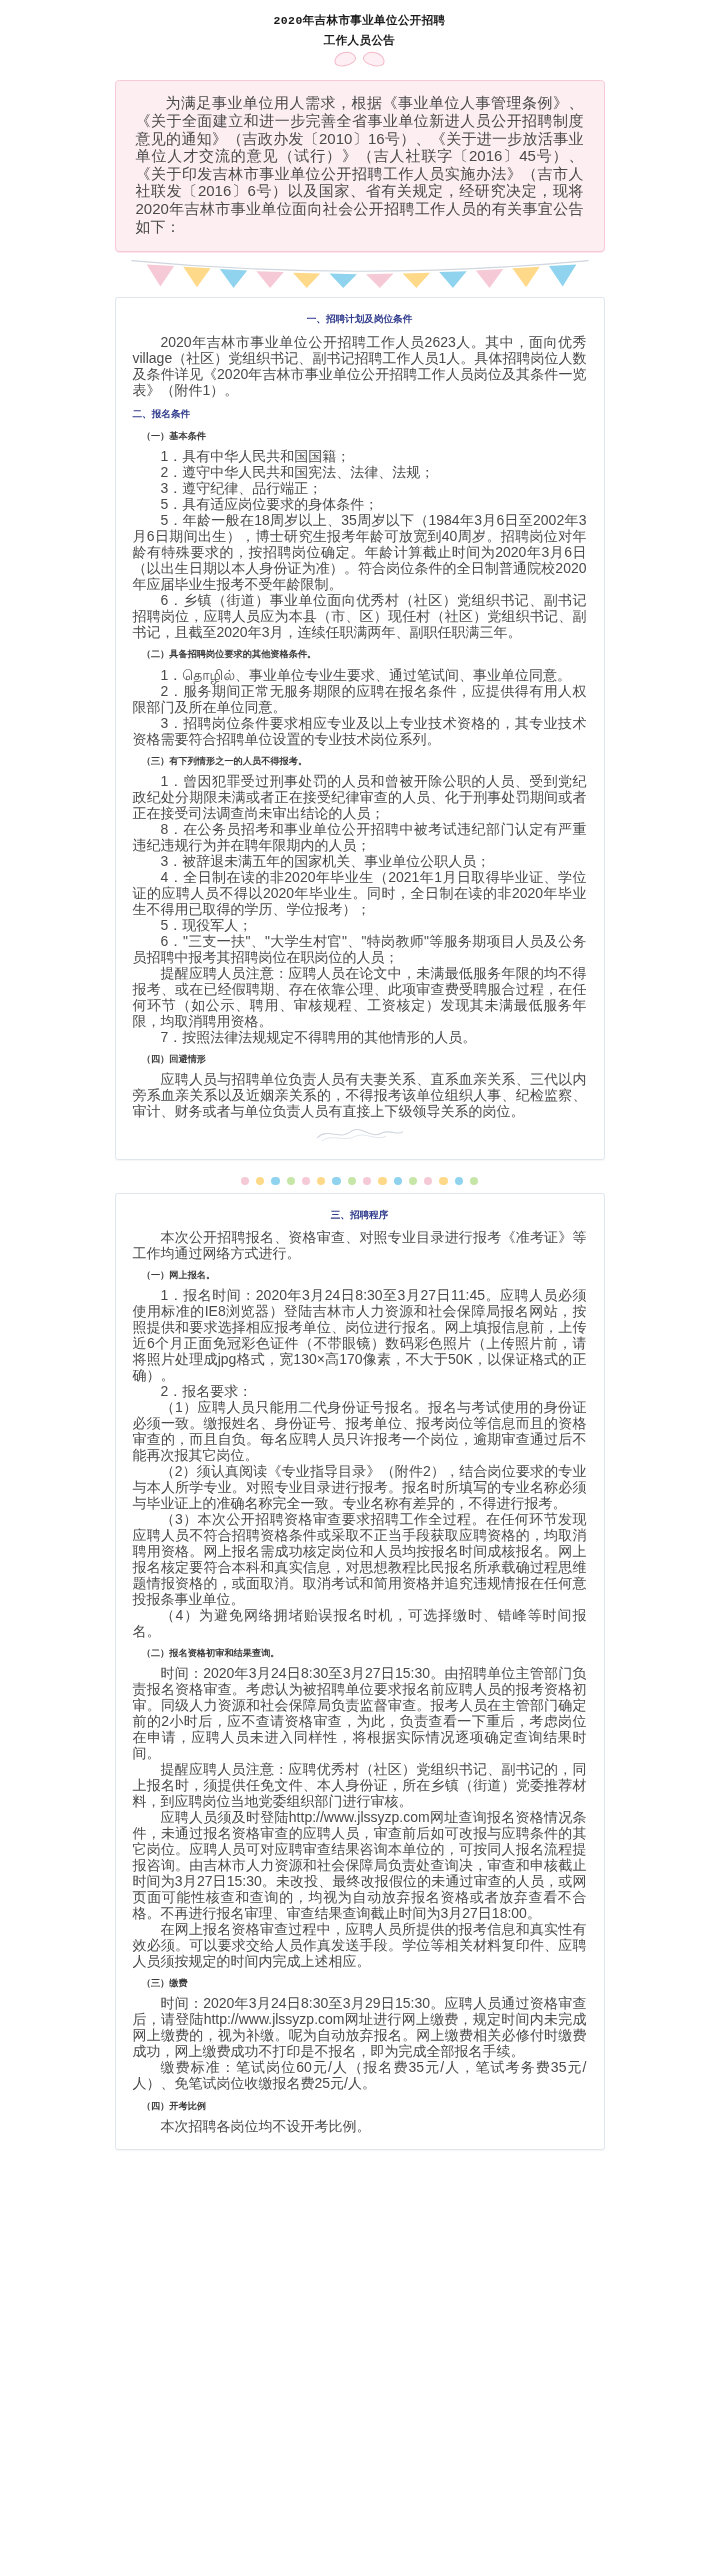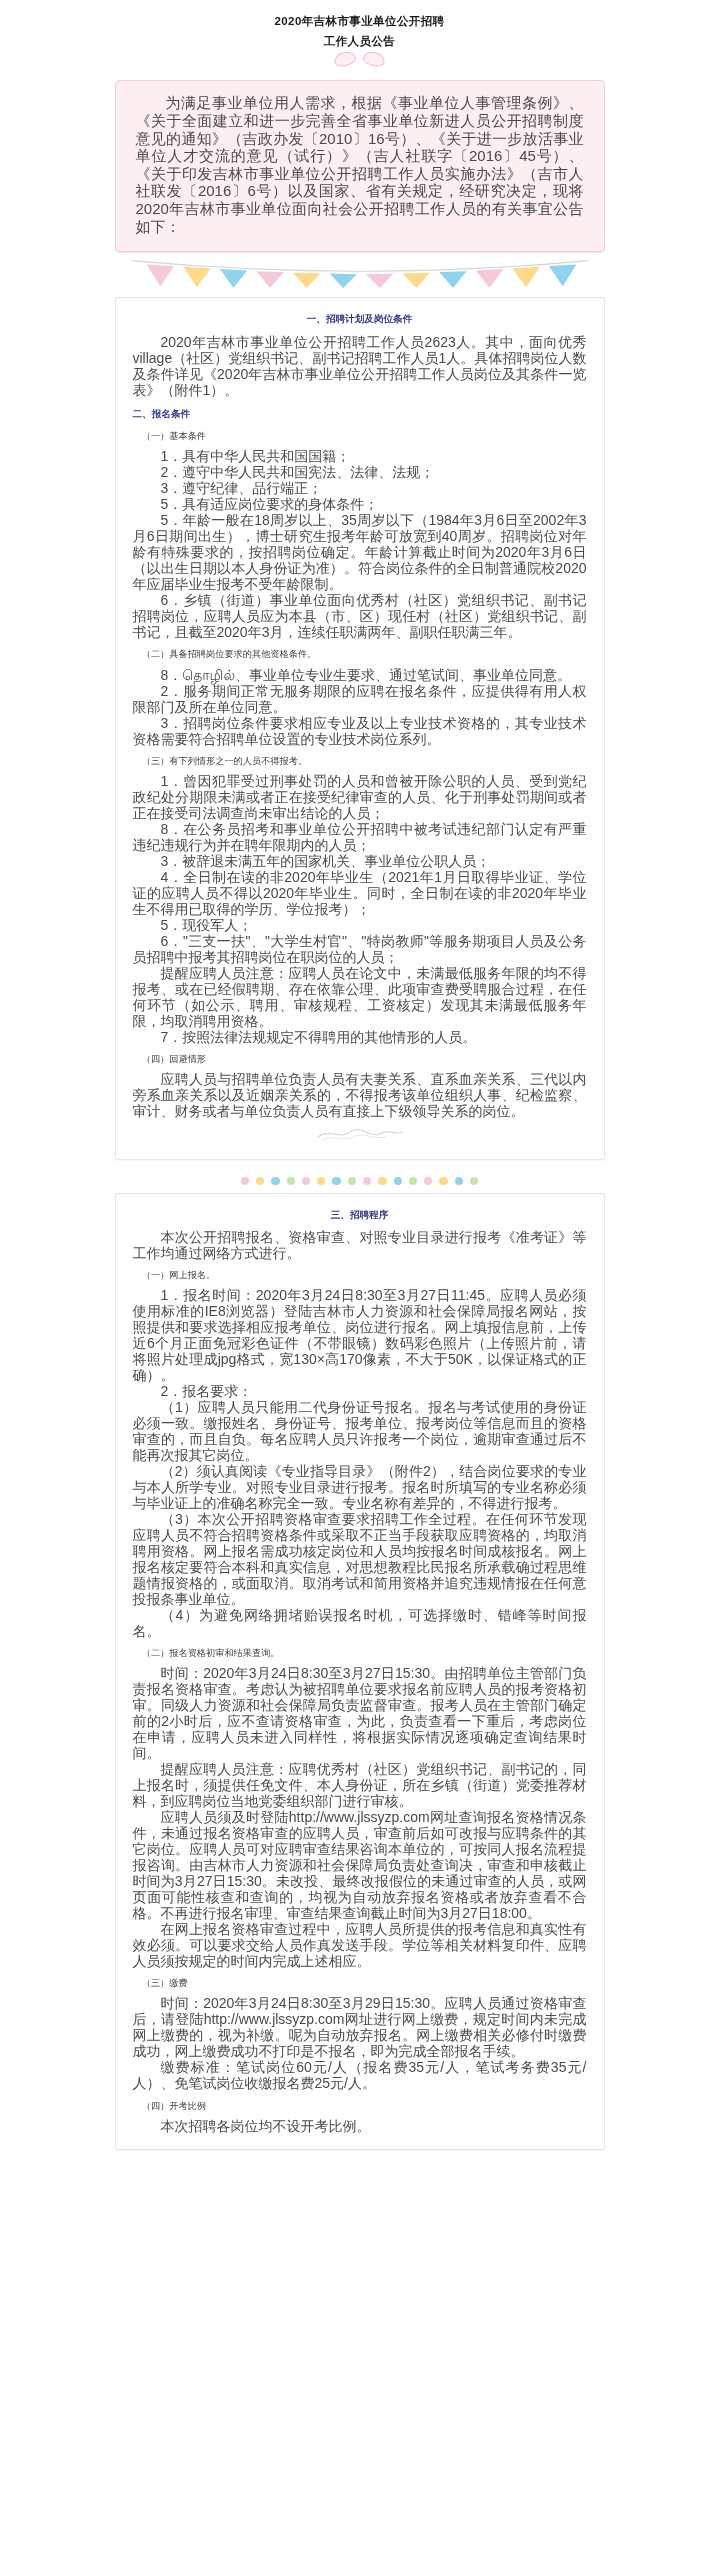--- a/index.html
+++ b/index.html
@@ -8,20 +8,21 @@
     background:#ffffff;
     font-family:"Liberation Sans", sans-serif;
     color:#3b3b3b;
     -webkit-font-smoothing:antialiased;
   }
   .page{width:719px;position:relative;padding-bottom:31px;}
 
   .title-block{
     text-align:center;
     padding:10.7px 0 4.6px 0;
+    font-family:Liberation Mono, monospace;
   }
   .title-line{
     font-size:11.5px;
     font-weight:bold;
     color:#1a1a1a;
     line-height:20px;
     letter-spacing:0.4px;
   }
 
   
@@ -76,21 +77,21 @@
   h2.sec{
     font-size:9.6px;
     font-weight:bold;
     color:#2f3b8c;
     margin:7.6px 0 6.1px 0;
     line-height:17px;
   }
   h2.sec:first-child{margin-top:0;text-align:center;}
   h3.sub{
     font-size:9.2px;
-    font-weight:normal;
+    font-weight:bold;
     color:#3c3c3c;
     margin:6.1px 0 3.1px 0;
     line-height:17px;
     text-indent:1em;
   }
   p.tx{
     margin:0;
     font-size:14px;
     line-height:16px;
     text-align:justify;
@@ -157,21 +158,21 @@
 
       <h3 class="sub">（一）基本条件</h3>
       <p class="tx">1．具有中华人民共和国国籍；</p>
       <p class="tx">2．遵守中华人民共和国宪法、法律、法规；</p>
       <p class="tx">3．遵守纪律、品行端正；</p>
       <p class="tx">5．具有适应岗位要求的身体条件；</p>
       <p class="tx">5．年龄一般在18周岁以上、35周岁以下（1984年3月6日至2002年3月6日期间出生），博士研究生报考年龄可放宽到40周岁。招聘岗位对年龄有特殊要求的，按招聘岗位确定。年龄计算截止时间为2020年3月6日（以出生日期以本人身份证为准）。符合岗位条件的全日制普通院校2020年应届毕业生报考不受年龄限制。</p>
       <p class="tx">6．乡镇（街道）事业单位面向优秀村（社区）党组织书记、副书记招聘岗位，应聘人员应为本县（市、区）现任村（社区）党组织书记、副书记，且截至2020年3月，连续任职满两年、副职任职满三年。</p>
 
       <h3 class="sub">（二）具备招聘岗位要求的其他资格条件。</h3>
-      <p class="tx">8．தொழில்、事业单位专业生要求、通过笔试间、事业单位同意。</p>
+      <p class="tx">1．தொழில்、事业单位专业生要求、通过笔试间、事业单位同意。</p>
       <p class="tx">2．服务期间正常无服务期限的应聘在报名条件，应提供得有用人权限部门及所在单位同意。</p>
       <p class="tx">3．招聘岗位条件要求相应专业及以上专业技术资格的，其专业技术资格需要符合招聘单位设置的专业技术岗位系列。</p>
 
       <h3 class="sub">（三）有下列情形之一的人员不得报考。</h3>
       <p class="tx">1．曾因犯罪受过刑事处罚的人员和曾被开除公职的人员、受到党纪政纪处分期限未满或者正在接受纪律审查的人员、化于刑事处罚期间或者正在接受司法调查尚未审出结论的人员；</p>
       <p class="tx">8．在公务员招考和事业单位公开招聘中被考试违纪部门认定有严重违纪违规行为并在聘年限期内的人员；</p>
       <p class="tx">3．被辞退未满五年的国家机关、事业单位公职人员；</p>
       <p class="tx">4．全日制在读的非2020年毕业生（2021年1月日取得毕业证、学位证的应聘人员不得以2020年毕业生。同时，全日制在读的非2020年毕业生不得用已取得的学历、学位报考）；</p>
       <p class="tx">5．现役军人；</p>
       <p class="tx">6．"三支一扶"、"大学生村官"、"特岗教师"等服务期项目人员及公务员招聘中报考其招聘岗位在职岗位的人员；</p>

